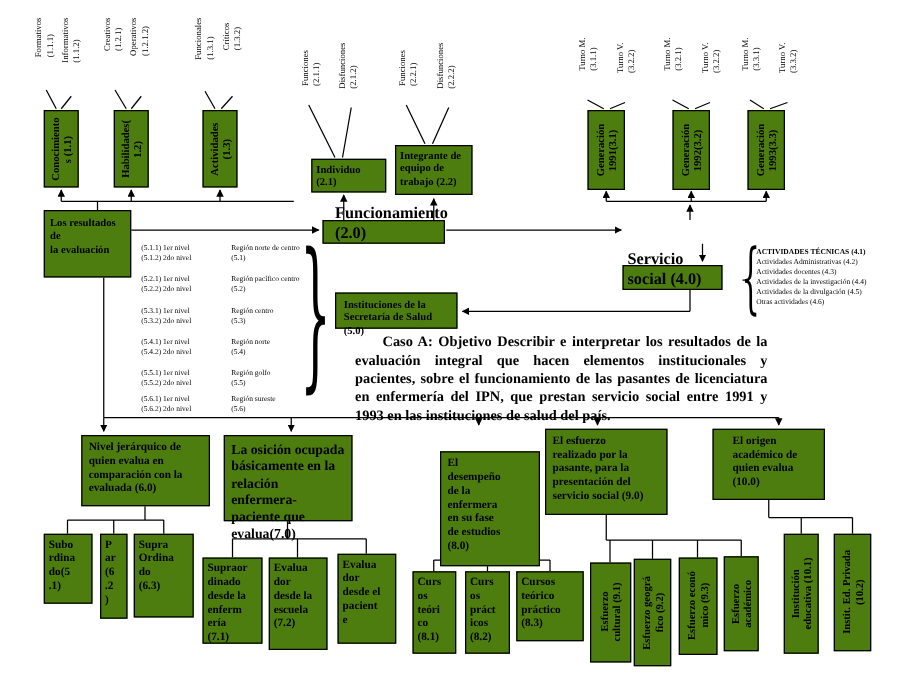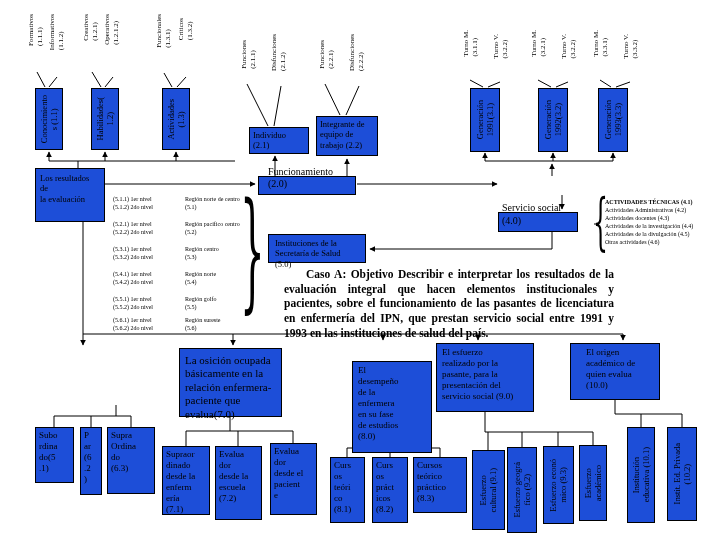--- a/index.html
+++ b/index.html
@@ -1,20 +1,20 @@
 <!DOCTYPE html>
 <html><head>
 <meta charset="utf-8">
 <style>
   html,body{margin:0;padding:0;background:#fff;}
   .stage{position:relative;width:720px;height:540px;background:#fff;overflow:hidden;
          font-family:"Liberation Serif","DejaVu Serif",serif;color:#000;}
-  .box{position:absolute;border:1px solid #000;box-sizing:border-box;background:#1d4ed8;
-       font-size:8.5px;line-height:1.22;white-space:pre-line;padding:2px 3px;}
-  .hc{display:flex;align-items:center;padding-top:0;padding-bottom:15px;font-size:10px;}
+  .box{position:absolute;border:1px solid #000;box-sizing:border-box;background:#4d7c0f;
+       font-size:8.5px;line-height:1.22;white-space:pre-line;padding:2px 3px;font-weight:bold;}
+  .hc{display:flex;align-items:center;padding-top:0;padding-bottom:15px;font-size:13px;}
   .vbox{display:flex;align-items:center;justify-content:center;padding:0;}
   .vt{writing-mode:vertical-rl;transform:rotate(180deg);white-space:pre-line;
       line-height:1.18;text-align:center;font-size:8.5px;}
   .vlabel{position:absolute;writing-mode:vertical-rl;transform:rotate(180deg);
           white-space:pre-line;font-size:7px;line-height:1.3;}
   .tiny{position:absolute;font-size:6px;line-height:1.3;white-space:pre-line;}
   .regrow{position:absolute;display:flex;font-size:6px;line-height:1.25;}
   .regrow .niv{width:72px;white-space:pre-line;}
   .regrow .reg{white-space:pre-line;}
   .para{position:absolute;font-weight:bold;text-align:justify;font-size:11.5px;
@@ -173,20 +173,24 @@
         <span class="niv">(5.6.1) 1er nivel
 (5.6.2) 2do nivel</span>
         <span class="reg">Región sureste
 (5.6)</span>
       </div>
   </div>
   <div class="brace" style="left:240px;top:190px;font-size:130px;line-height:120px;transform:scaleX(.30)">}</div>
 
   <div class="para" style="left:284px;top:267px;width:330px">Caso A: Objetivo Describir e interpretar los resultados de la evaluación integral que hacen elementos institucionales y pacientes, sobre el funcionamiento de las pasantes de licenciatura en enfermería del IPN, que prestan servicio social entre 1991 y 1993 en las instituciones de salud del país.</div>
 
+  <div class="box" style="left:65px;top:348px;width:103px;height:57px;padding:3px 5px;font-size:9px">Nivel jerárquico de
+quien evalua en
+comparación con la
+evaluada (6.0)</div>
   <div class="box" style="left:35px;top:427px;width:39px;height:56px;font-size:9px">Subo
 rdina
 do(5
 .1)</div>
   <div class="box" style="left:80px;top:427px;width:22px;height:68px;font-size:9px">P
 ar
 (6
 .2
 )</div>
   <div class="box" style="left:107px;top:427px;width:48px;height:67px;font-size:9px">Supra

